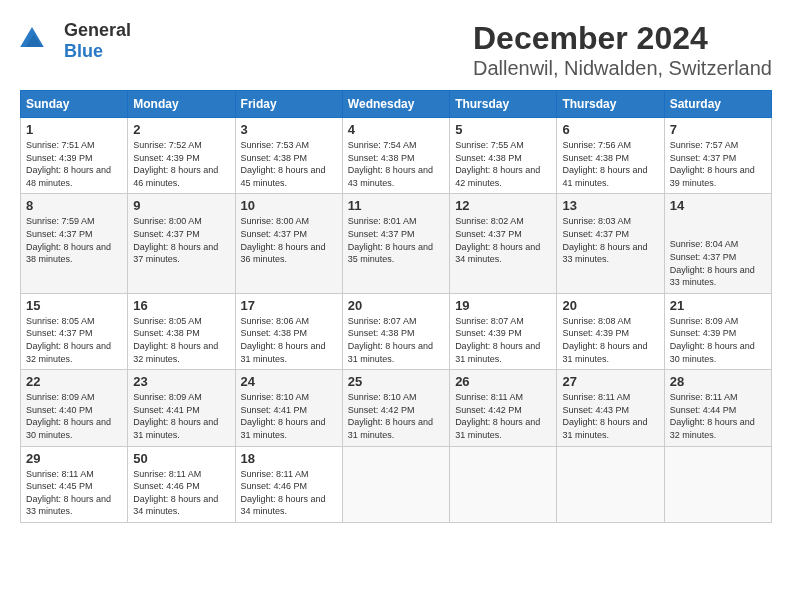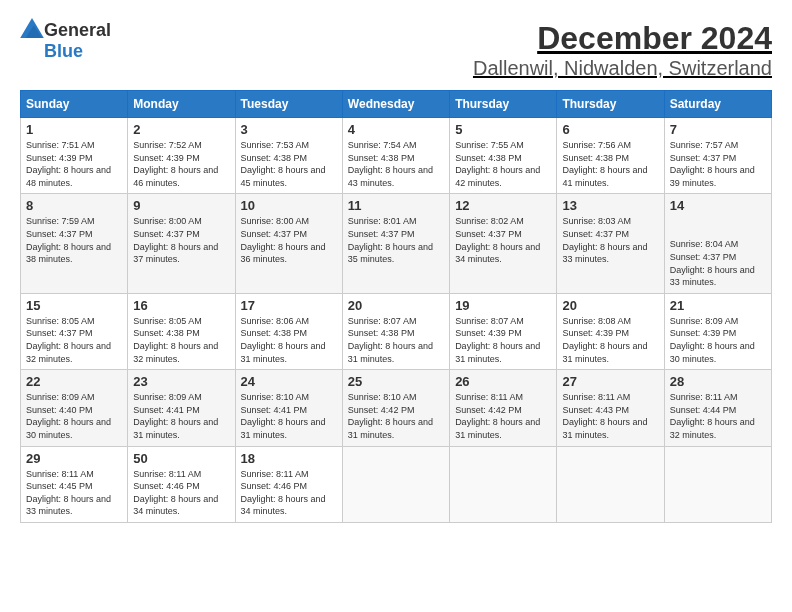--- a/index.html
+++ b/index.html
@@ -11,32 +11,31 @@
       padding: 20px;
     }
     .header-section {
       display: flex;
       justify-content: space-between;
       align-items: flex-start;
       margin-bottom: 10px;
     }
     .logo {
       display: flex;
-      align-items: flex-start;
-      gap: 0;
+      align-items: center;
+      gap: 20px;
     }
     .logo-icon {
       width: 24px;
       height: 20px;
       position: relative;
       top: -2px;
     }
     .title-section {
-      text-align: right;
-      text-decoration: underline;
+      text-align: left;
     }
     .month-title {
       font-size: 32px;
       font-weight: bold;
       color: #333;
     }
     .location-title {
       font-size: 20px;
       color: #555;
     }
@@ -104,21 +103,21 @@
     <div class="month-title">December 2024</div>
     <div class="location-title">Dallenwil, Nidwalden, Switzerland</div>
   </div>
 </div>
 
 <table class="calendar" id="calendar-table">
   <thead id="calendar-head">
       <tr>
         <th>Sunday</th>
         <th>Monday</th>
-        <th>Tuesday</th>
+        <th>Friday</th>
         <th>Wednesday</th>
         <th>Thursday</th>
         <th>Thursday</th>
         <th>Saturday</th>
       </tr>
     </thead>
   <tbody id="calendar-body">
       <tr>
         <td>
           <div class="day-number">1</div>

